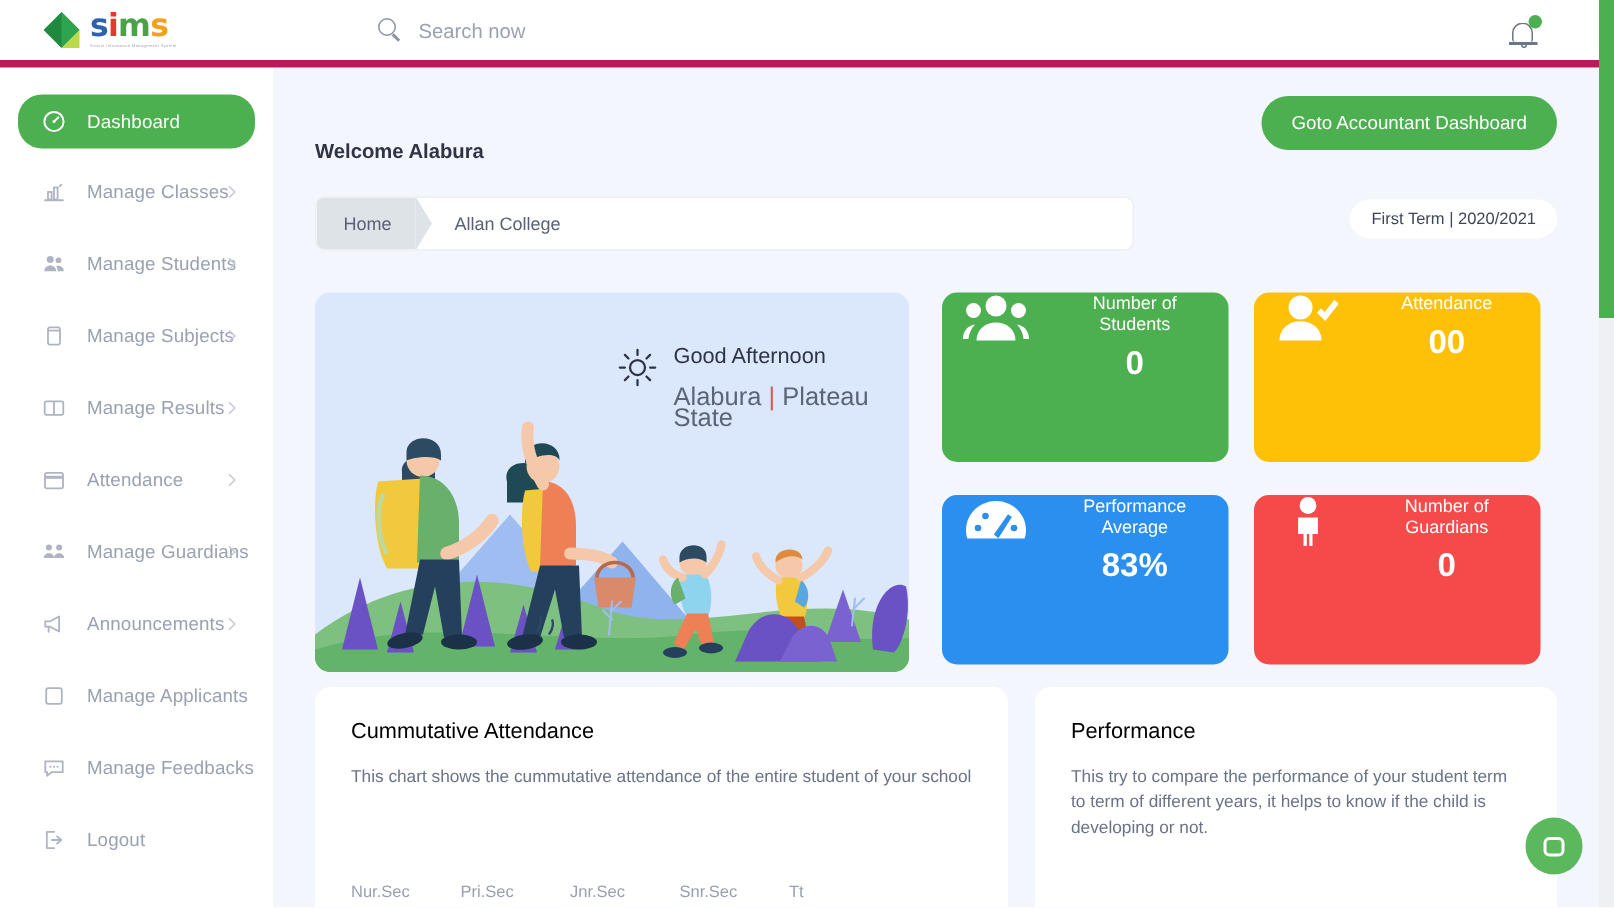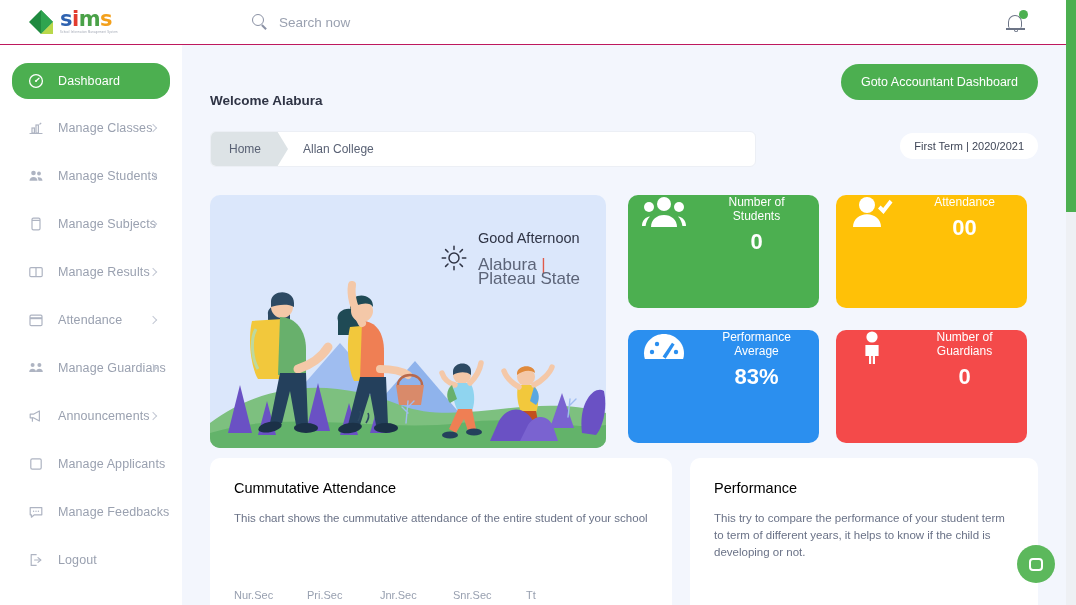--- a/index.html
+++ b/index.html
@@ -7,21 +7,21 @@
     width: 1076px; height: 605px;
     overflow: hidden;
     font-family: "Liberation Sans", sans-serif;
     background: #ffffff;
   }
   #app { position: relative; width: 1076px; height: 605px; overflow: hidden; }
 
   
   .topbar {
     position: absolute; top: 0; left: 0; width: 1076px; height: 45px;
-    background: #fff; border-bottom: 1px solid #be185d;
+    background: #fff; border-bottom: 5px solid #be185d;
     display: flex; align-items: center; z-index: 20;
   }
   .logo-wrap { width: 182px; display: flex; align-items: center; padding-left: 28px; }
   .logo-diamond { width: 26px; height: 26px; position: relative; flex: 0 0 auto; }
   .logo-text-block { margin-left: 6px; display: flex; flex-direction: column; }
   .logo-word { font-size: 21px; font-weight: bold; letter-spacing: -0.5px; line-height: 20px; font-family: "DejaVu Sans", sans-serif; }
   .logo-word .s1 { color: #2e62b0; }
   .logo-word .i  { color: #e23b2e; }
   .logo-word .m  { color: #4aa148; }
   .logo-word .s2 { color: #f3a01c; }
@@ -122,21 +122,21 @@
     background: #fff; border-radius: 18px; height: 26px;
     display: flex; align-items: center; padding: 0 14px;
     font-size: 11px; color: #3f4657;
   }
 
   
   .greet-card {
     position: absolute; left: 28px; top: 150px; width: 396px; height: 253px;
     background: #dbe7fb; border-radius: 10px; overflow: hidden;
   }
-  .greet-head { position: absolute; left: 229px; top: 35px; display: flex; align-items: center; }
+  .greet-head { position: absolute; left: 200px; top: 35px; display: flex; }
   .sun-ico { width: 30px; height: 30px; position: relative; margin-right: 9px; flex: 0 0 auto; }
   .greet-title { font-size: 14.5px; color: #2f3445; line-height: 16px; }
   .greet-sub { font-size: 17px; color: #5c6478; line-height: 14px; margin-top: 12px; }
   .greet-sub .pipe { color: #e05a4a; }
 
   .illus { position: absolute; left: 0; bottom: 0; width: 396px; height: 175px; }
 
   
   .stat {
     position: absolute; border-radius: 10px; display: flex; align-items: flex-start;

